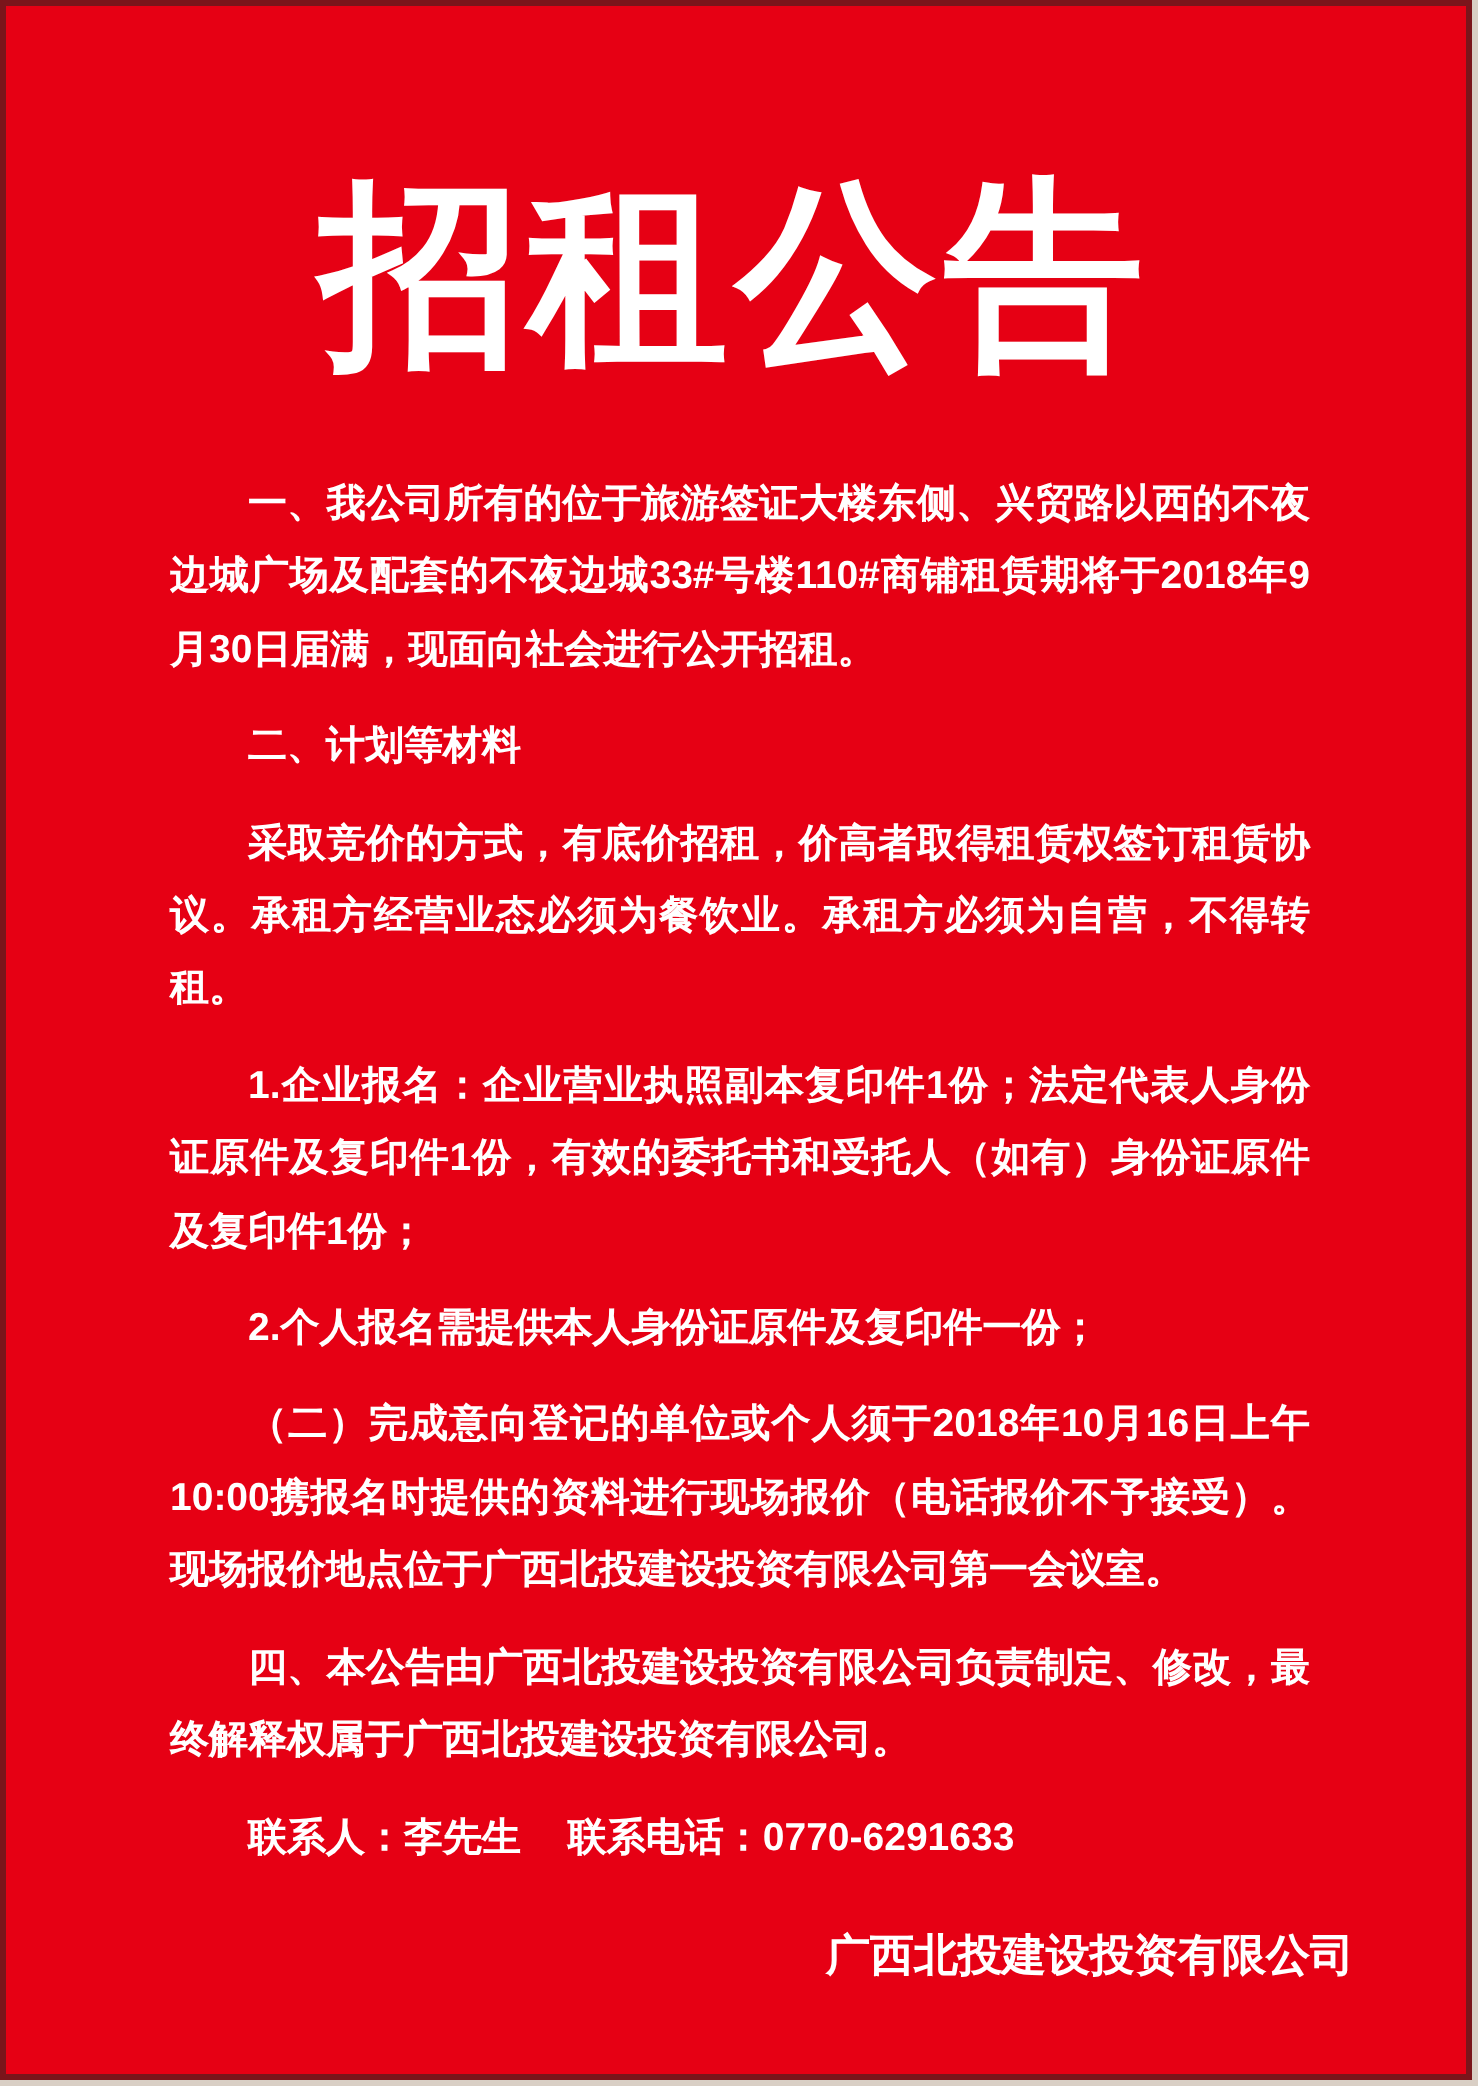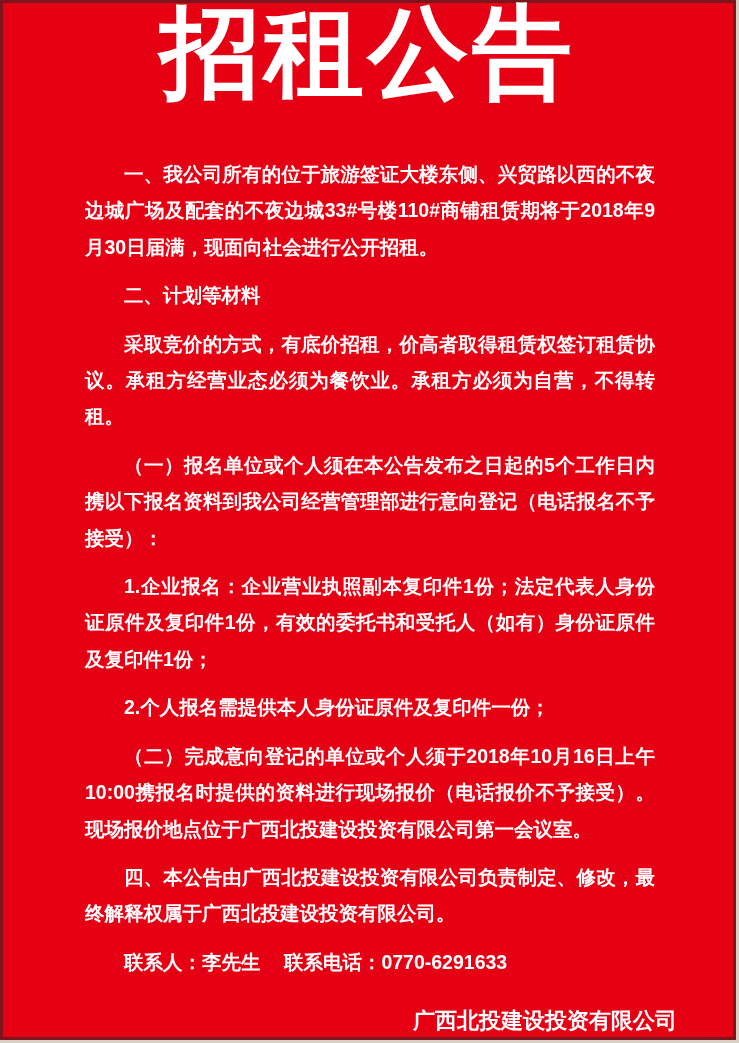--- a/index.html
+++ b/index.html
@@ -25,22 +25,23 @@
   .poster {
     position: absolute;
     top: 0; left: 0;
     width: 736px;
     height: 1040px;
     background: var(--background);
     border: 3px solid var(--border);
     color: var(--text);
   }
   .poster-title {
+    margin-top: 78px;
     text-align: center;
-    font-family: Liberation Mono, monospace;
+    font-family: Liberation Serif, serif;
     font-weight: bold;
     font-size: 100px;
     line-height: 1.15;
     letter-spacing: 4px;
     color: var(--text);
   }
   .content {
     margin: 38px 66px 0 70px;
     font-size: 19.5px;
     line-height: 36.4px;
@@ -77,21 +78,20 @@
 
 <div class="page">
   <div class="poster">
 
     <h1 class="poster-title">招租公告</h1>
 
     <div class="content">
       <p>一、我公司所有的位于旅游签证大楼东侧、兴贸路以西的不夜边城广场及配套的不夜边城33#号楼110#商铺租赁期将于2018年9月30日届满，现面向社会进行公开招租。</p>
       <p>二、计划等材料</p>
       <p>采取竞价的方式，有底价招租，价高者取得租赁权签订租赁协议。承租方经营业态必须为餐饮业。承租方必须为自营，不得转租。</p>
-      <p>（一）报名单位或个人须在本公告发布之日起的5个工作日内携以下报名资料到我公司经营管理部进行意向登记（电话报名不予接受）：</p>
       <p>1.企业报名：企业营业执照副本复印件1份；法定代表人身份证原件及复印件1份，有效的委托书和受托人（如有）身份证原件及复印件1份；</p>
       <p>2.个人报名需提供本人身份证原件及复印件一份；</p>
       <p>（二）完成意向登记的单位或个人须于2018年10月16日上午10:00携报名时提供的资料进行现场报价（电话报价不予接受）。现场报价地点位于广西北投建设投资有限公司第一会议室。</p>
       <p>四、本公告由广西北投建设投资有限公司负责制定、修改，最终解释权属于广西北投建设投资有限公司。</p>
 
       <p class="contact-line">
         <span>联系人：</span><span>李先生</span><span class="contact-gap"></span><span>联系电话：</span><span>0770-6291633</span>
       </p>
     </div>
 

